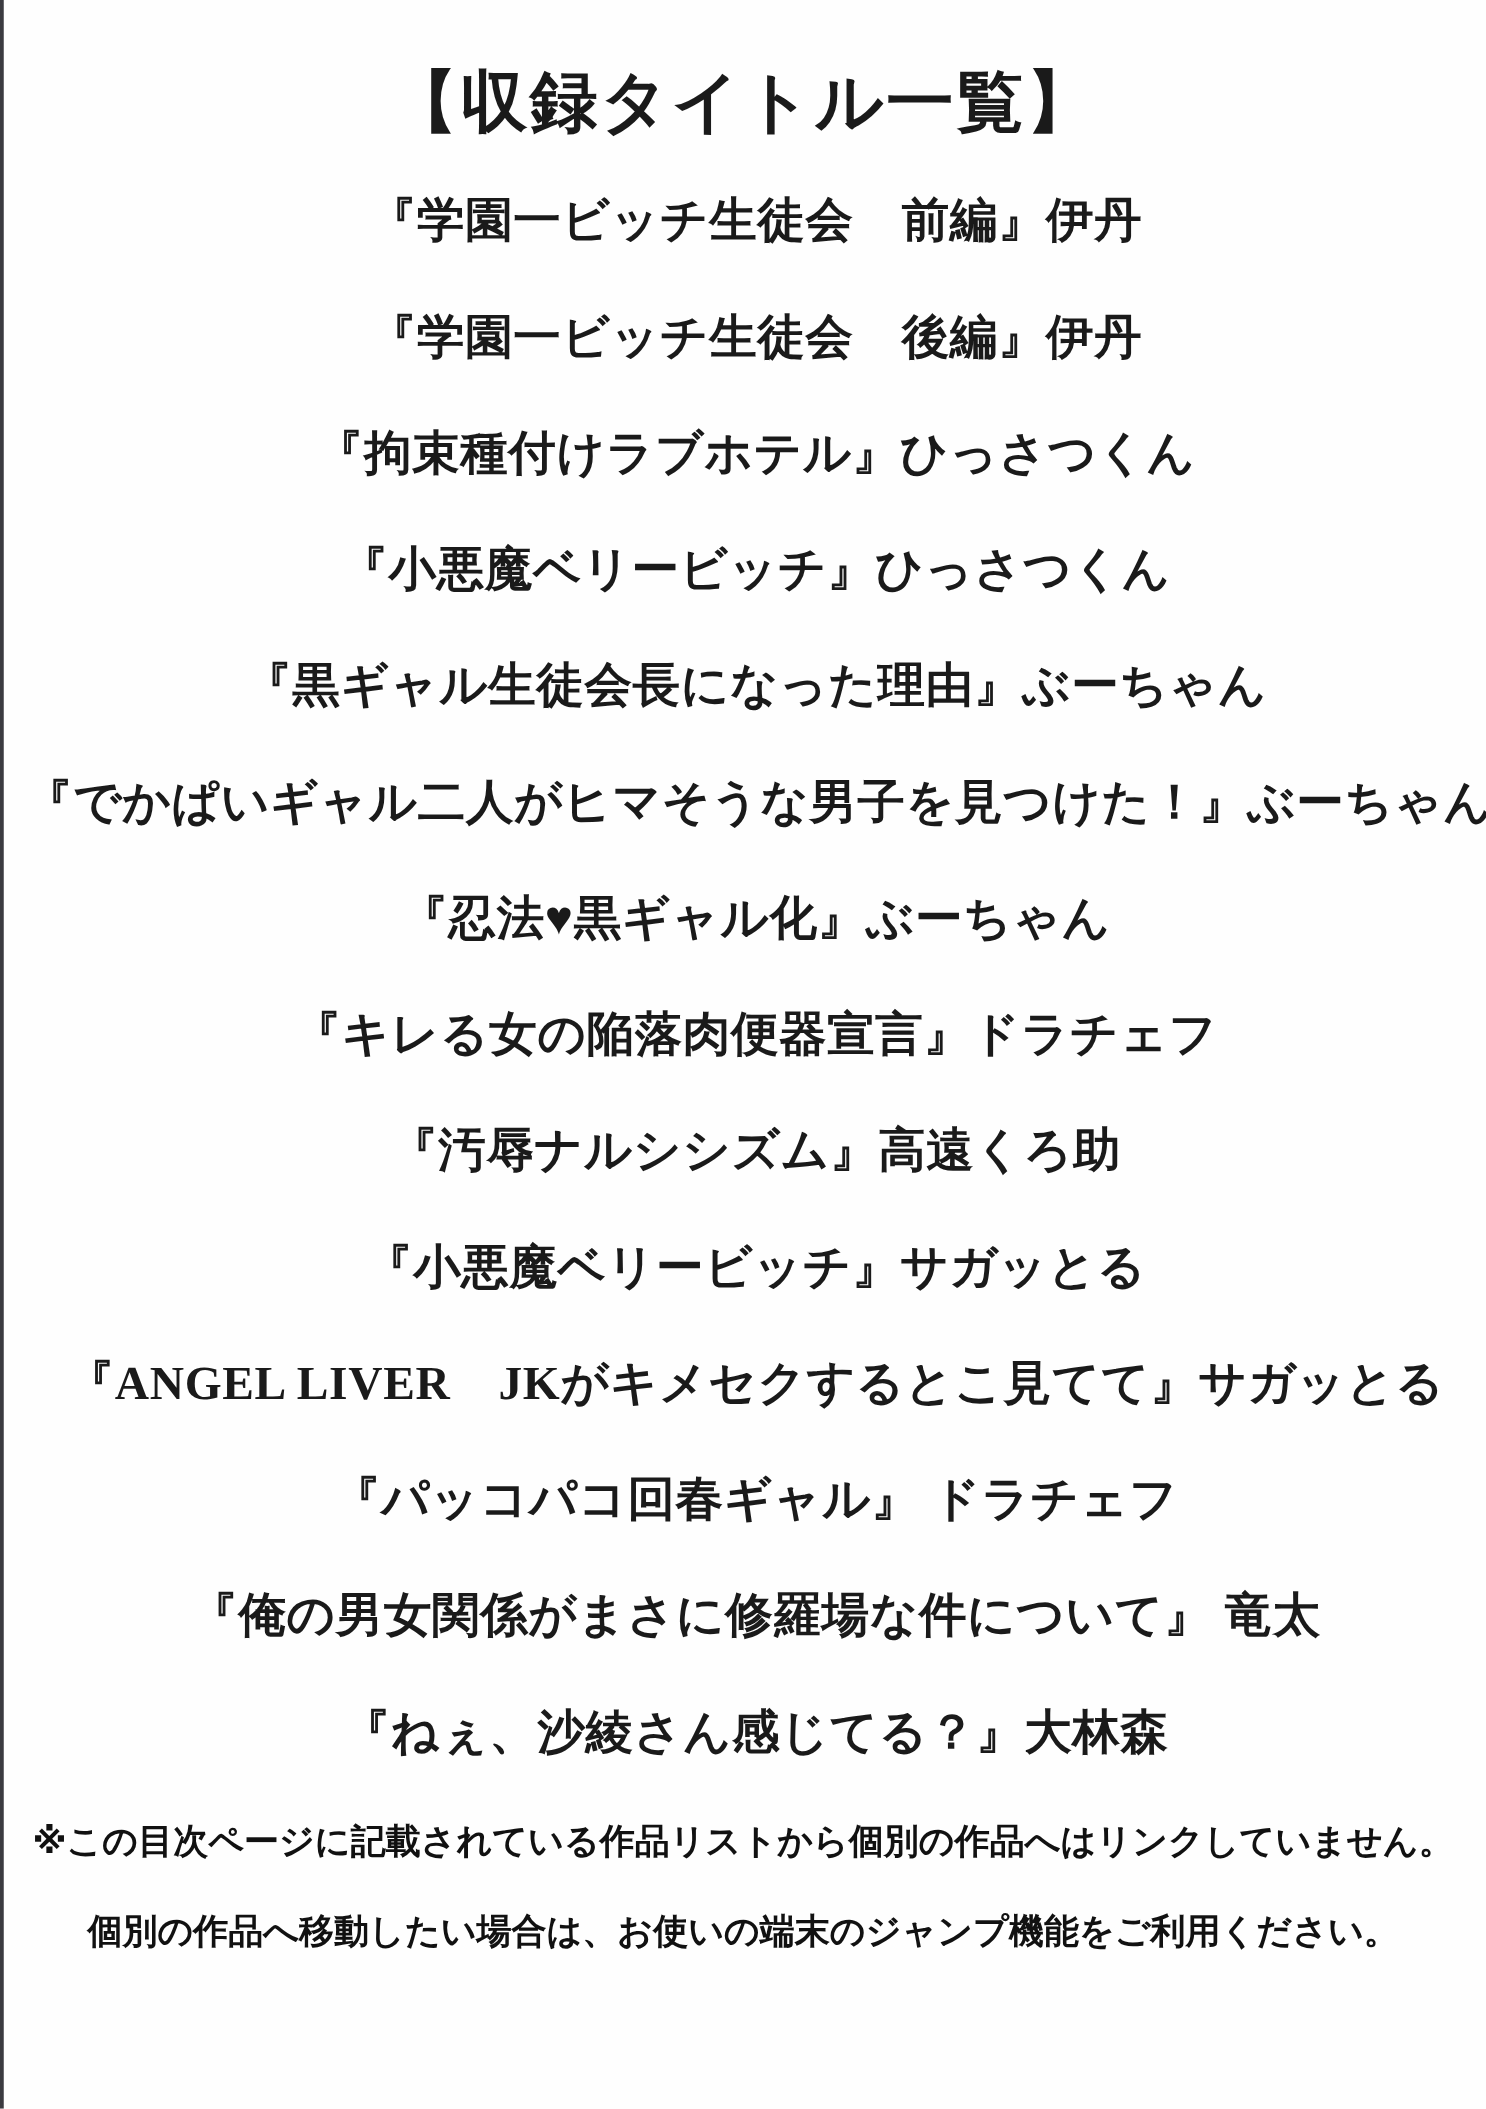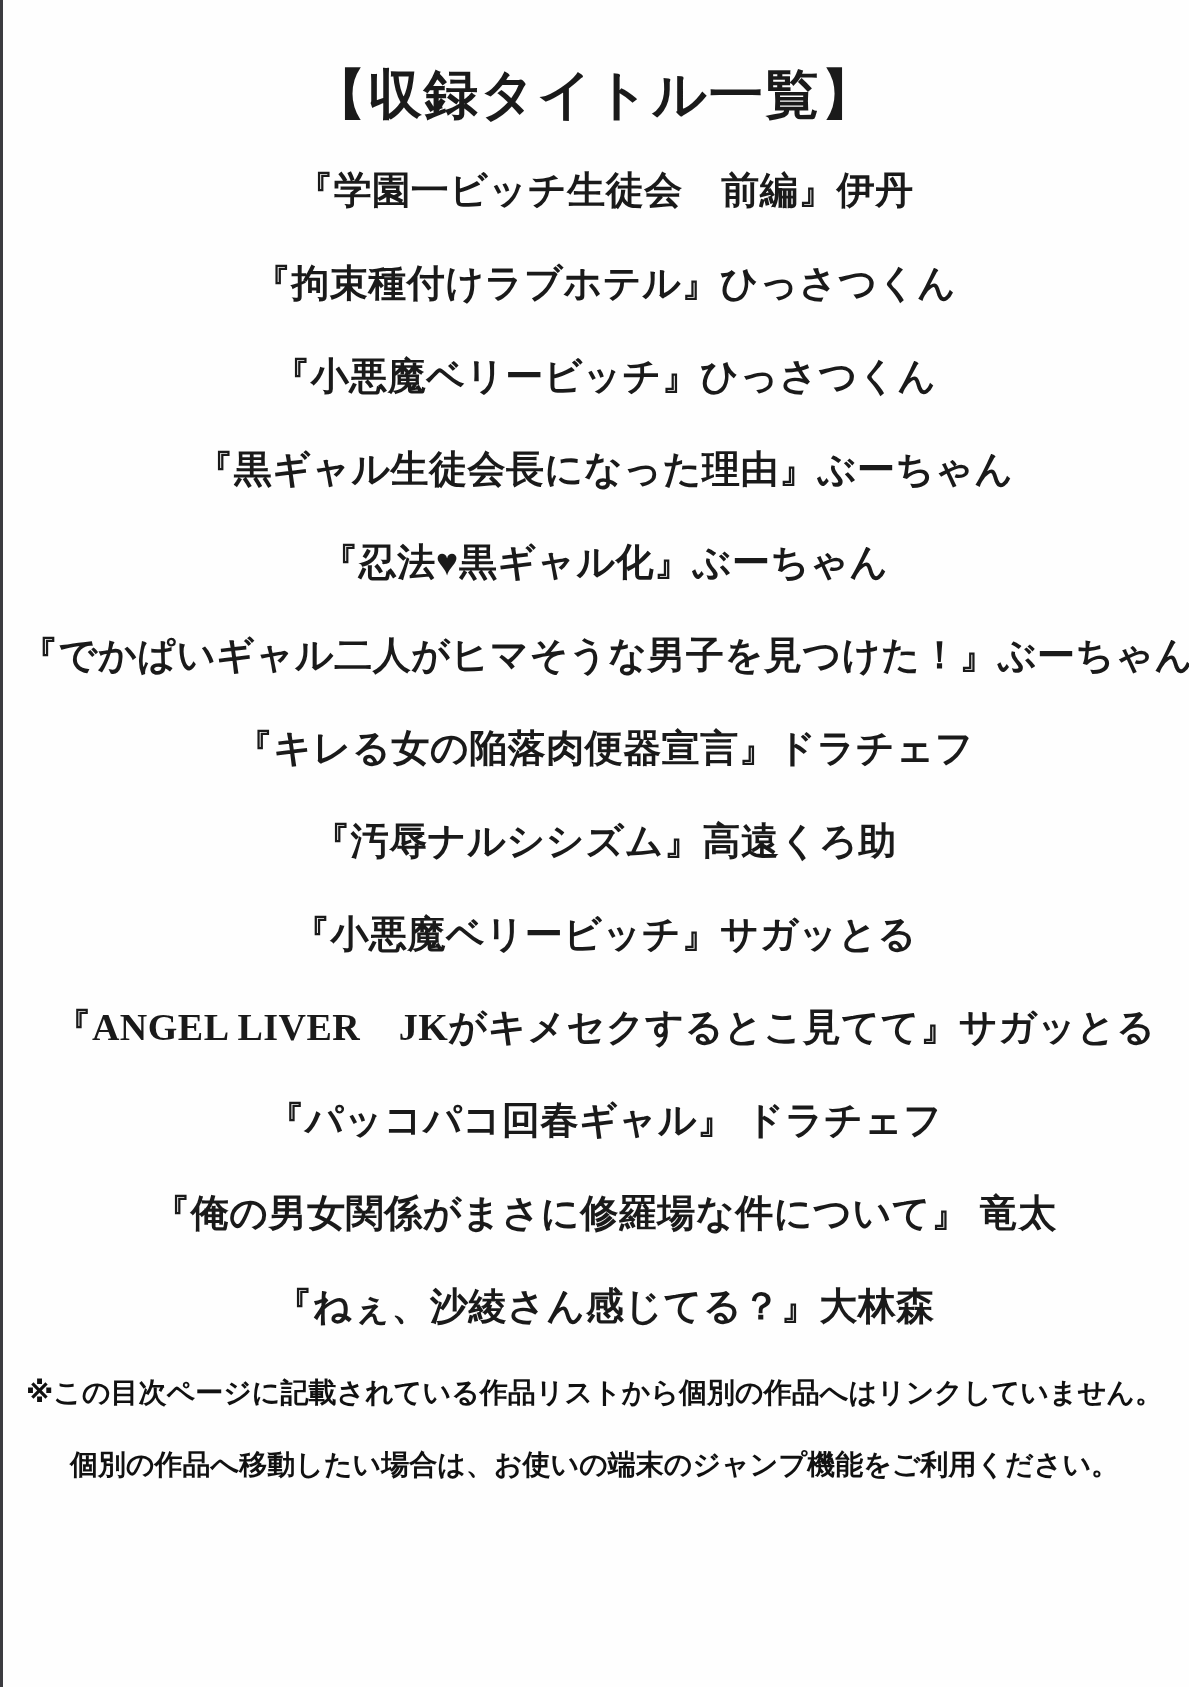--- a/index.html
+++ b/index.html
@@ -22,21 +22,21 @@
     width: 3px;
     height: 100%;
     background: #3b3b40;
   }
   .page {
     width: 100%;
     height: 100%;
     text-align: center;
   }
   .page-title {
-    padding-top: 60px;
+    padding-top: 47px;
     font-size: 54px;
     font-weight: bold;
     letter-spacing: 2px;
     line-height: 1.3;
     white-space: nowrap;
   }
   .toc-list {
     margin-top: 14px;
     margin-left: 20px;
   }
@@ -64,25 +64,26 @@
 <body>
 
 <div class="edge-line"></div>
 
 <div class="page">
 
   <div class="page-title"><span>【収録タイトル一覧】</span></div>
 
   <div class="toc-list">
     <div class="toc-item">『学園一ビッチ生徒会　前編』伊丹</div>
+    <div class="toc-item">『学園一ビッチ生徒会　後編』伊丹</div>
     <div class="toc-item">『拘束種付けラブホテル』ひっさつくん</div>
     <div class="toc-item">『小悪魔ベリービッチ』ひっさつくん</div>
     <div class="toc-item">『黒ギャル生徒会長になった理由』ぶーちゃん</div>
+    <div class="toc-item">『でかぱいギャル二人がヒマそうな男子を見つけた！』ぶーちゃん</div>
     <div class="toc-item">『忍法♥黒ギャル化』ぶーちゃん</div>
-    <div class="toc-item">『でかぱいギャル二人がヒマそうな男子を見つけた！』ぶーちゃん</div>
     <div class="toc-item">『キレる女の陥落肉便器宣言』ドラチェフ</div>
     <div class="toc-item">『汚辱ナルシシズム』高遠くろ助</div>
     <div class="toc-item">『小悪魔ベリービッチ』サガッとる</div>
     <div class="toc-item">『ANGEL LIVER　JKがキメセクするとこ見てて』サガッとる</div>
     <div class="toc-item">『パッコパコ回春ギャル』 ドラチェフ</div>
     <div class="toc-item">『俺の男女関係がまさに修羅場な件について』 竜太</div>
     <div class="toc-item">『ねぇ、沙綾さん感じてる？』大林森</div>
   </div>
 
   <div class="notes">

